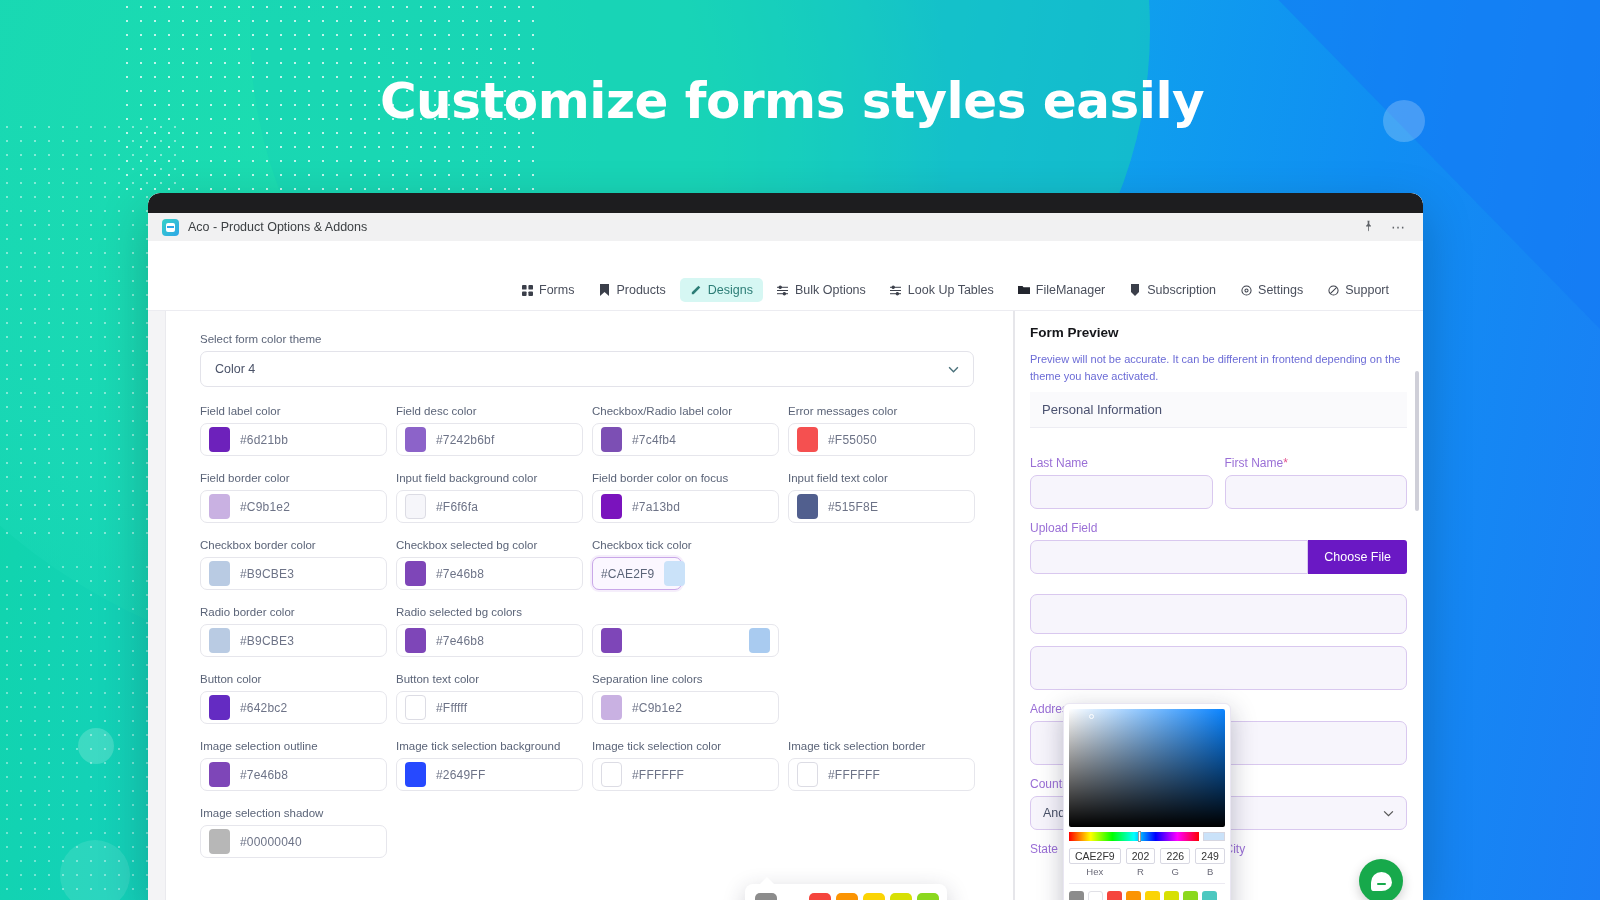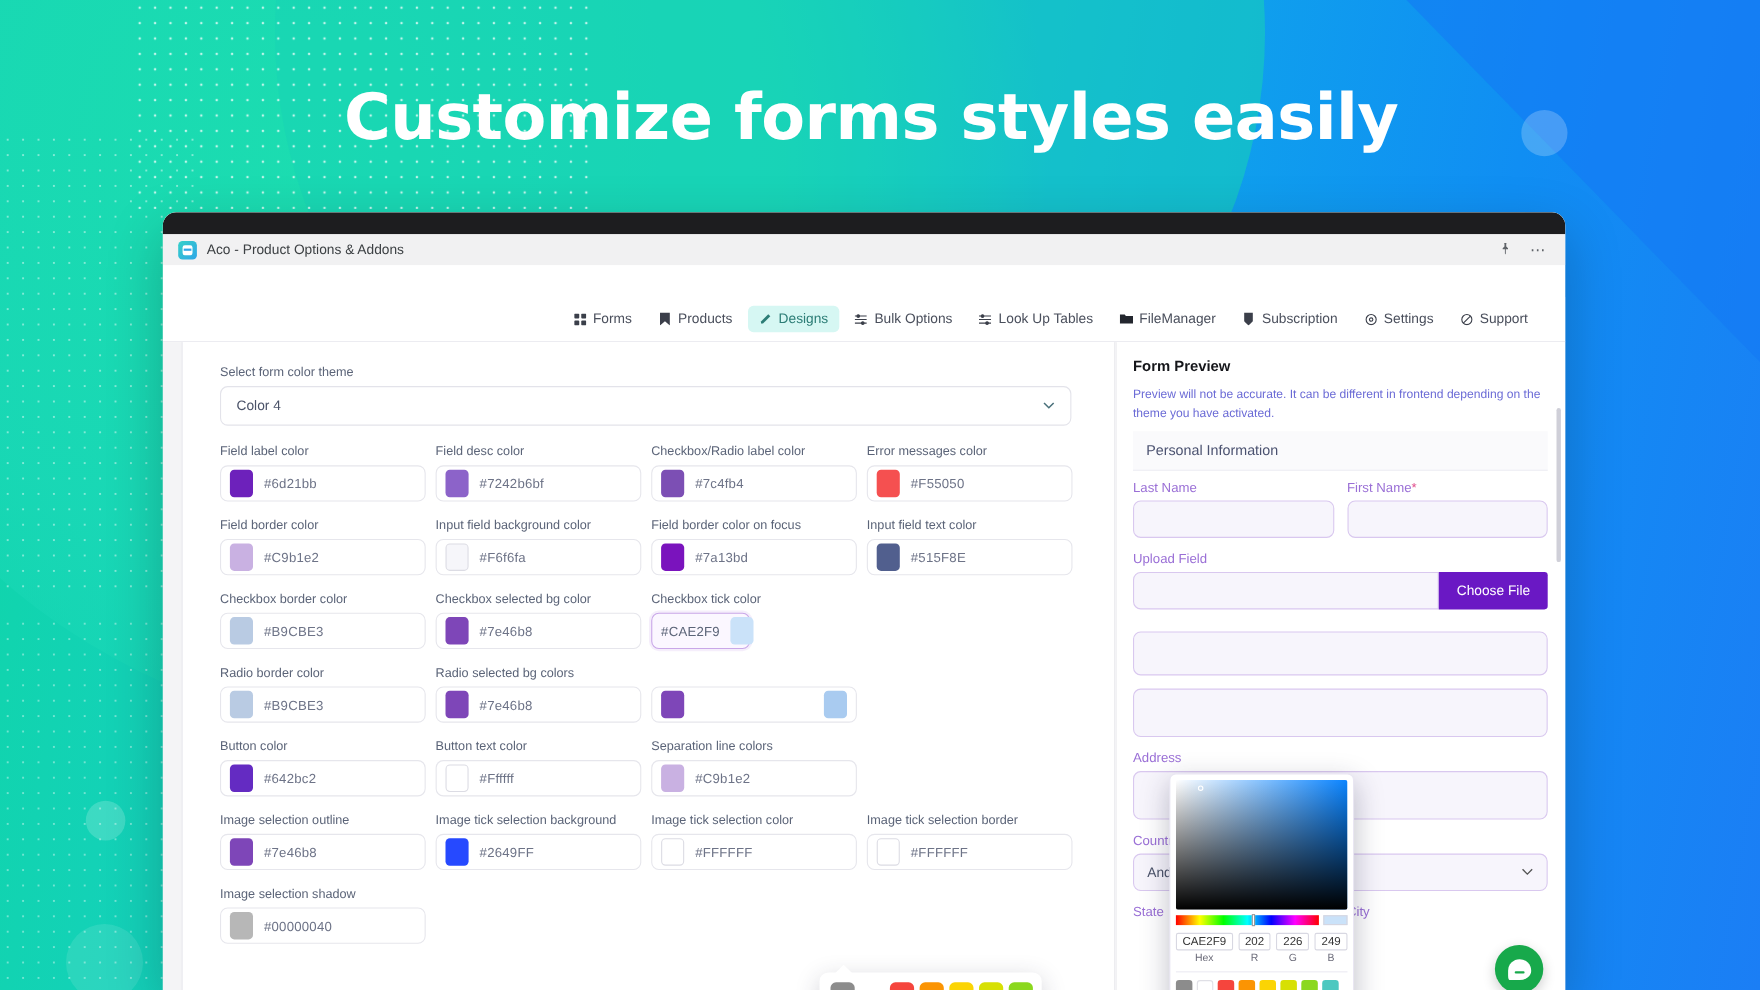--- a/index.html
+++ b/index.html
@@ -62,21 +62,21 @@
   }
   .circ1 { position:absolute; right:175px; top:100px; width:42px; height:42px; border-radius:50%; background:rgba(255,255,255,.22); }
   .circ2 { position:absolute; left:78px; top:728px; width:36px; height:36px; border-radius:50%; background:rgba(255,255,255,.18); }
   .circ3 { position:absolute; left:60px; top:840px; width:70px; height:70px; border-radius:50%; background:rgba(255,255,255,.10); }
 
   .headline {
     position: absolute;
     top: 72px; left: 0; right: 16px;
     text-align: center;
     color: #ffffff;
-    font-size: 58px;
+    font-size: 50px;
     font-weight: bold;
     letter-spacing: -.5px;
     font-family: "DejaVu Sans", sans-serif;
   }
 
   
   .window {
     position: absolute;
     left: 148px; top: 193px;
     width: 1275px; height: 707px;
@@ -306,21 +306,21 @@
   }
   .prev-title { font-size: 13.5px; font-weight: bold; color: #15161a; margin-bottom: 11px; }
   .prev-note { font-size: 11px; color: #6b6bd6; line-height: 1.5; margin-bottom: 8px; }
 
   .prev-section {
     background: #fafafc;
     border-bottom: 1px solid #ededf3;
     padding: 10px 12px;
     font-size: 13px;
     color: #4b5270;
-    margin-bottom: 8px;
+    margin-bottom: 28px;
   }
   .prev-label { font-size: 12px; color: #9a6fd6; margin-bottom: 5px; }
   .prev-label .req { color: #e2538f; }
   .prev-input {
     height: 34px;
     border: 1px solid #d9c8ef;
     border-radius: 7px;
     background: #f7f5fc;
     width: 100%;
   }

